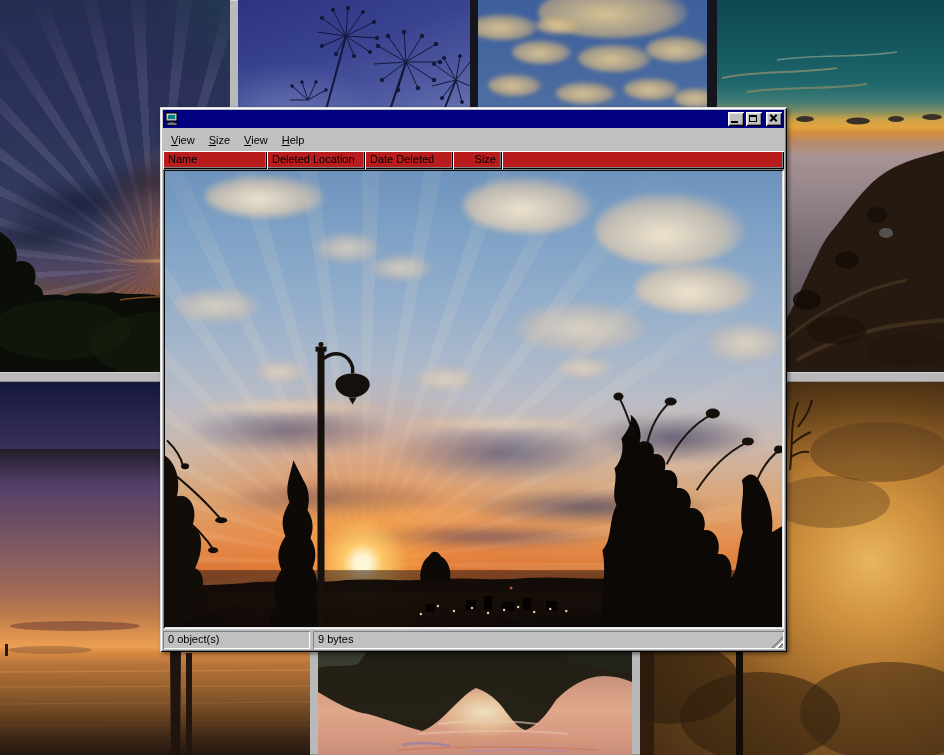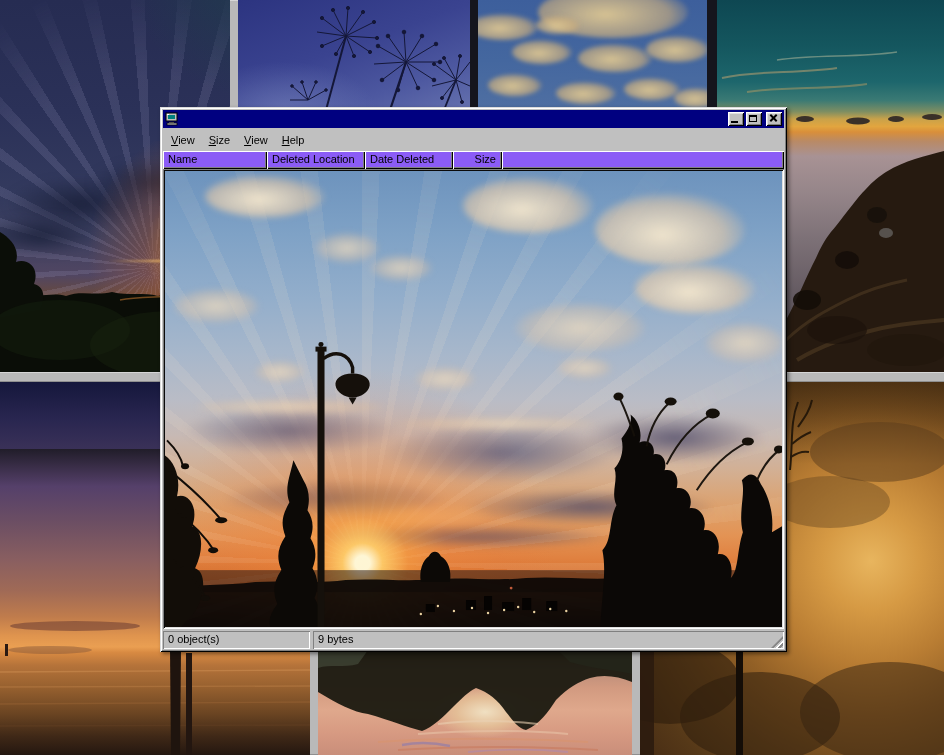--- a/index.html
+++ b/index.html
@@ -77,21 +77,21 @@
   .g-min{position:absolute;left:3px;bottom:3px;width:7px;height:2px;background:#000;}
   .g-max{position:absolute;left:3px;top:3px;width:8px;height:7px;border:1px solid #000;border-top-width:2px;box-sizing:border-box;}
   .g-x1,.g-x2{position:absolute;left:3px;top:5px;width:9px;height:2px;background:#000;}
   .g-x1{transform:rotate(45deg);}.g-x2{transform:rotate(-45deg);}
 
   #menubar{height:19px;display:flex;align-items:center;padding-left:1px;margin-top:2px;flex:0 0 auto;}
   .menu-item{font-size:11px;color:#000;padding:2px 7px;cursor:default;}
   .menu-item::first-letter{text-decoration:underline;}
 
   #headerrow{height:18px;display:flex;margin-top:2px;flex:0 0 auto;}
-  .hcol{box-sizing:border-box;height:18px;background:#8b5cf6;font-size:11px;color:#000;
+  .hcol{box-sizing:border-box;height:18px;background:#b91c1c;font-size:11px;color:#000;
     padding:2px 4px 0 5px;overflow:hidden;white-space:nowrap;
     box-shadow: inset 1px 1px 0 #fff, inset -1px -1px 0 #000, inset -2px -2px 0 #808080;}
   .hcol.size{text-align:right;padding-right:6px;}
 
   #content{flex:1 1 auto;position:relative;background:#808080;
     box-shadow: inset 1px 1px 0 #808080, inset -1px -1px 0 #fff, inset 2px 2px 0 #0a0a0a, inset -2px -2px 0 #dfdfdf;}
   #photo{position:absolute;inset:2px;overflow:hidden;
     background:linear-gradient(180deg,#6d93bd 0%,#7fa2c6 14%,#93aecb 28%,#a7b7cb 40%,#b9bcc6 50%,#c7b9b4 58%,#d3af92 66%,#dda06b 74%,#e39354 80%,#e08140 85%,#d4702f 89%,#b85c28 93%,#7a4020 96%,#2b180e 100%);}
   #photo .rays{position:absolute;inset:0;
     background:repeating-conic-gradient(from 225deg at 32% 86%, rgba(255,236,210,.11) 0deg 2.5deg, rgba(0,0,0,0) 2.5deg 9deg);

